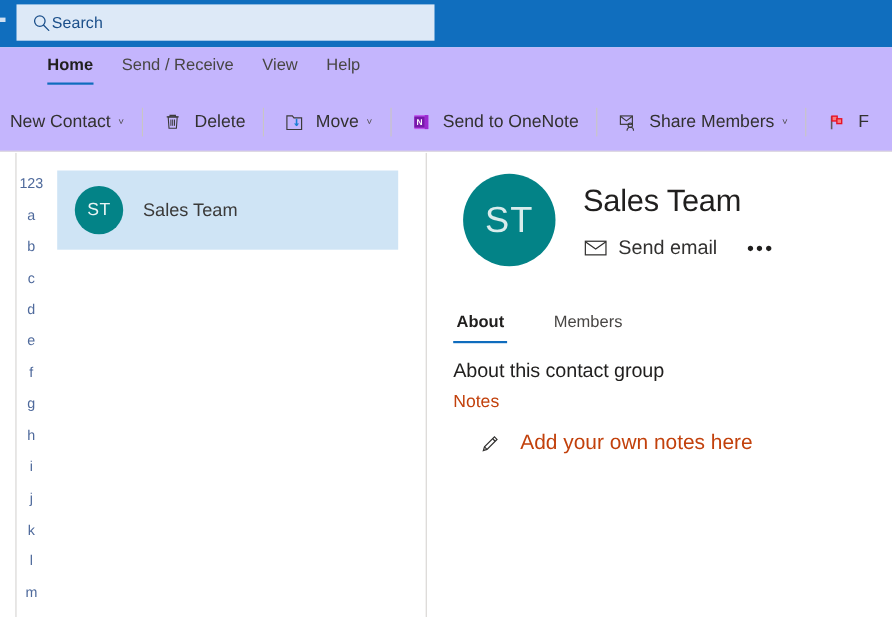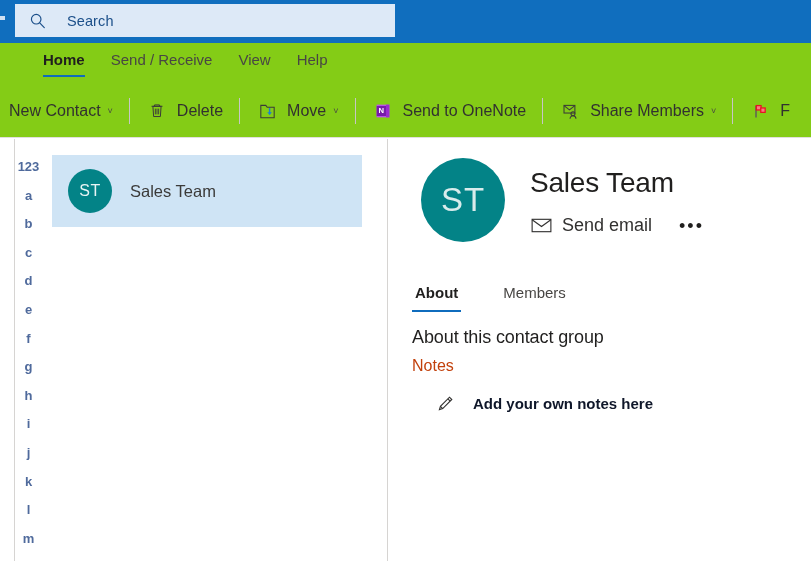--- a/index.html
+++ b/index.html
@@ -44,33 +44,32 @@
     align-items: center;
     padding: 0 0 0 14px;
     box-sizing: border-box;
   }
   .searchbox .magnifier {
     width: 18px; height: 18px;
     flex: 0 0 auto;
     display: block;
   }
   .searchbox .search-text {
-    margin-left: 20px;
     font-size: 14.5px;
     color: #1b4f8a;
     letter-spacing: .1px;
   }
 
   
   .ribbon {
     position: absolute;
     left: 0; top: 43px;
     width: 811px;
     height: 95px;
-    background: #84cc16;
+    background: #c4b5fd;
     border-bottom: 1px solid #e1dfdd;
     box-sizing: border-box;
   }
   .tabstrip {
     position: absolute;
     left: 0; top: 0;
     height: 40px;
     display: flex;
     align-items: flex-start;
     padding-left: 30px;
@@ -152,21 +151,20 @@
   .alpha-rail {
     position: absolute;
     left: 14px; top: 0;
     width: 28px;
     height: 422px;
     display: flex;
     flex-direction: column;
     padding-top: 21px;
     box-sizing: border-box;
     border-left: 1px solid #d6d4d2;
-    font-weight: bold;
   }
   .alpha-item {
     font-size: 13px;
     color: #4f6a9c;
     line-height: 1;
     margin-bottom: 15.6px;
     cursor: default;
     text-align: center;
     width: 100%;
   }
@@ -336,23 +334,22 @@
   }
   .notes-row .pencil {
     width: 22px; height: 22px;
     flex: 0 0 auto;
     display: flex;
     align-items: center;
     justify-content: center;
   }
   .notes-row .notes-text {
     margin-left: 17px;
-    font-size: 15px;
-    color: #0f172a;
-    font-weight: bold;
+    font-size: 19px;
+    color: #c2410c;
   }
 </style>
 </head>
 <body>
 
 <div class="app">
 
   <div class="titlebar">
     <div class="titlebar-leftstub"></div>
     <div class="searchbox">

